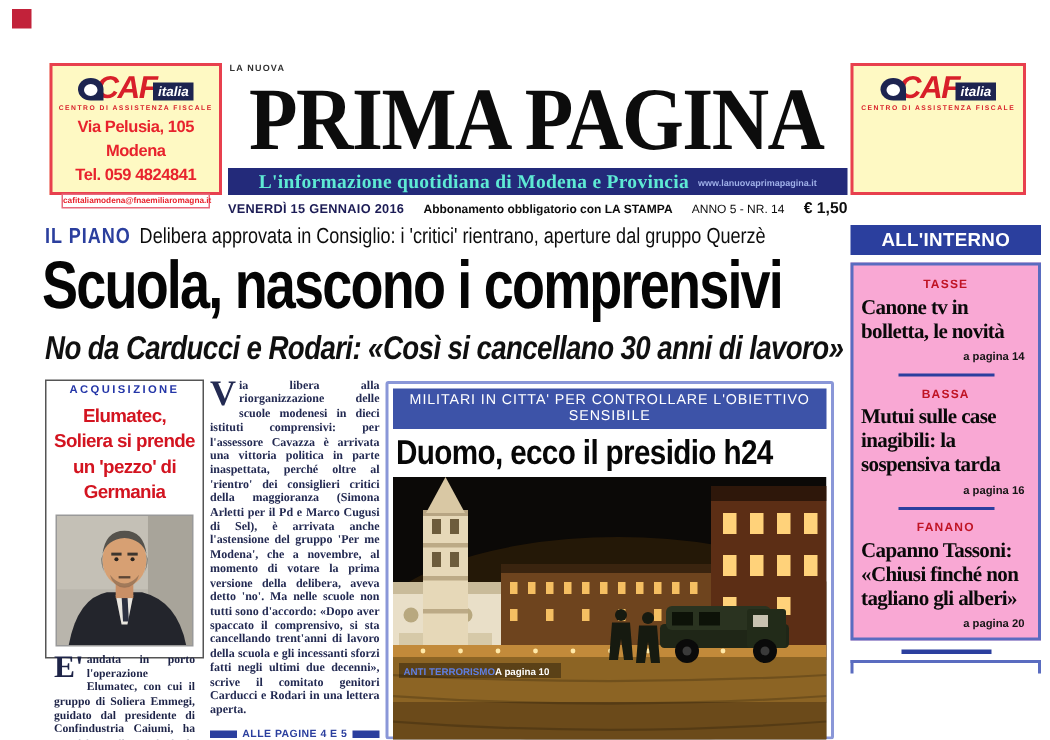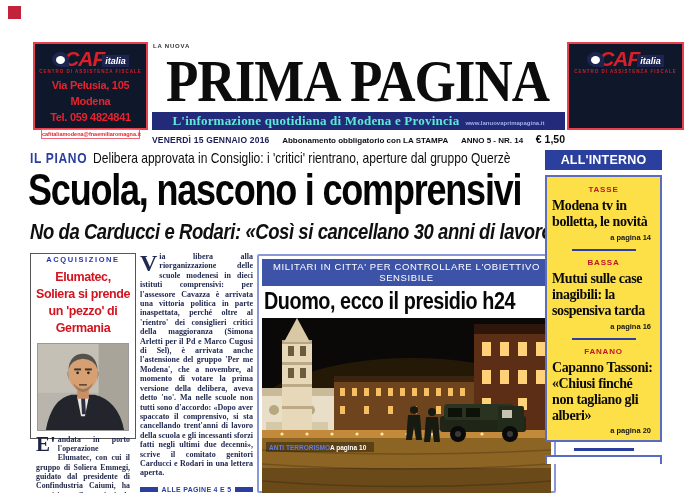--- a/index.html
+++ b/index.html
@@ -7,21 +7,21 @@
   .page {
     position:relative; width:700px; height:493px; background:#fff;
     font-family:"Liberation Sans", sans-serif; overflow:hidden; color:#111;
   }
   .abs { position:absolute; }
 
   
   .corner-mark { left:8px; top:6px; width:13px; height:13px; background:#c2223a; }
 
   
-  .caf-ad { border:2px solid #e8404e; background:#0f172a; padding:3px 2px 2px; }
+  .caf-ad { border:2px solid #e8404e; background:#fef9c3; padding:3px 2px 2px; }
   .ad-left { left:33px; top:42px; width:115px; height:88px; }
   .ad-right { left:567px; top:42px; width:117px; height:88px; }
   .caf-logo { display:flex; align-items:flex-end; justify-content:center; height:22px; position:relative; }
   .caf-swoosh { width:17px; height:15px; background:#1d2450; border-radius:50% 50% 0 50%; margin-right:-5px; margin-bottom:2px; position:relative; }
   .caf-swoosh::after { content:""; position:absolute; left:4px; top:4px; width:9px; height:8px; background:#fff; border-radius:50%; }
   .caf-word { font-weight:bold; font-style:italic; font-size:21px; color:#d81f2a; letter-spacing:-1px; line-height:1; }
   .caf-italia { background:#1d2450; color:#fff; font-weight:bold; font-style:italic; font-size:9px; padding:1px 3px; margin-left:-2px; margin-bottom:2px; }
   .caf-tagline { text-align:center; font-size:4.5px; color:#d81f2a; letter-spacing:1px; font-weight:bold; line-height:1.4; }
   .caf-lines { margin-top:3px; text-align:center; color:#e8232d; font-weight:bold; font-size:11px; line-height:1.45; letter-spacing:-0.3px; }
   .caf-email { margin:3px 4px 0; border:1px solid #e8687a; color:#e8232d; font-weight:bold; font-size:5.5px; text-align:center; padding:1px 0; }
@@ -32,21 +32,21 @@
   .mh-title { left:150px; top:47px; width:415px; text-align:center;
     font-family:"Liberation Serif", serif; font-weight:bold; font-size:53px;
     letter-spacing:-1px; color:#0c0c0c; transform:scaleY(1.12); transform-origin:top; white-space:nowrap; }
   .mh-bar { left:152px; top:112px; width:413px; height:18px; background:#232a7a;
     display:flex; align-items:center; justify-content:center; }
   .mh-sub { color:#5eead4; font-family:"Liberation Serif", serif; font-weight:bold; font-size:13px; letter-spacing:0.2px; }
   .mh-web { color:#9fb0e8; font-size:6px; font-weight:bold; margin-left:6px; margin-top:3px; }
   .dateline { left:152px; top:133px; width:413px; display:flex; justify-content:space-between; align-items:baseline;gap:12px; }
   .dl-date { font-size:8.5px; font-weight:bold; color:#1c1c55; letter-spacing:0.2px; }
   .dl-sub  { font-size:8px;  font-weight:bold; color:#0d0d0d; }
-  .dl-issue{ font-size:8px;  font-weight:bold; color:#0d0d0d;text-align:right; }
+  .dl-issue{ font-size:8px;  font-weight:normal; color:#0d0d0d;text-align:right; }
   .dl-price{ font-size:10.5px; font-weight:bold; color:#0d0d0d; }
 
   
   .kicker-row { left:30px; top:150px; width:535px; white-space:nowrap;
     transform:scaleX(0.83); transform-origin:left; font-size:14.5px; color:#0d0d0d; }
   .kicker-label { color:#2b3f9e; font-weight:bold; letter-spacing:0.8px; margin-right:7px; }
   .headline { left:28px; top:164px; white-space:nowrap; transform:scaleX(0.80); transform-origin:left;
     font-size:45px; font-weight:bold; letter-spacing:-1.5px; color:#050505; }
   .subhead { left:30px; top:219px; white-space:nowrap; transform:scaleX(0.84); transform-origin:left;
     font-size:22px; font-style:italic; font-weight:bold; letter-spacing:-0.5px; color:#101010; }
@@ -71,23 +71,23 @@
 
   
   .photo-box { left:257px; top:254px; width:299px; height:239px; border:2px solid #8a97d8; background:#fff; padding:3px 3px 2px; border-radius:2px; }
   .photo-kicker { background:#3d53a8; color:#fff; text-align:center; font-size:9.5px; letter-spacing:0.6px; padding:2px 0 3px; }
   .photo-headline-wrap { padding:2px 2px 1px; }
   .photo-headline { white-space:nowrap; transform:scaleX(0.86); transform-origin:left;
     font-size:23px; font-weight:bold; letter-spacing:-0.5px; color:#070707; }
   .photo-svg { display:block; width:289px; height:180px; margin-top:2px; }
 
   
-  .sidebar { left:545px; top:150px; width:117px; }
+  .sidebar { left:567px; top:150px; width:127px; }
   .sidebar-header { background:#2b3f9e; color:#fff; font-weight:bold; font-size:12.5px; text-align:center; padding:3px 0; letter-spacing:0.2px; }
-  .sidebar-box { margin-top:5px; border:2px solid #5a6cc0; background:#fde047; padding:8px 5px 5px; }
+  .sidebar-box { margin-top:5px; border:2px solid #5a6cc0; background:#f9a8d4; padding:8px 5px 5px; }
   .sb-kicker { text-align:center; color:#c01425; font-weight:bold; font-size:8px; letter-spacing:0.8px; }
   .sb-title { font-family:"Liberation Serif", serif; font-weight:bold; font-size:14px; line-height:1.13;
     letter-spacing:-0.4px; color:#0a0a0a; margin:4px 0 3px; }
   .sb-page { text-align:right; font-weight:bold; font-size:7.5px; color:#151515; padding-right:4px; }
   .sb-divider { width:64px; height:2.5px; background:#2b3f9e; margin:7px auto; }
   .sidebar-bottom-divider { width:60px; height:3px; background:#2b3f9e; margin:6px auto 4px; }
   .sidebar-next-box { border:2px solid #5a6cc0; border-bottom:none; height:9px; background:#fff; }
 </style>
 </head>
 <body>
@@ -291,21 +291,21 @@
       <text x="68" y="132" font-family="Liberation Sans, sans-serif" font-size="6.5" font-weight="bold" fill="#ffffff">A pagina 10</text>
     </svg>
   </div>
 
   <div class="abs sidebar">
     <div class="sidebar-header">ALL'INTERNO</div>
     <div class="sidebar-box">
 
       <div>
         <div class="sb-kicker">TASSE</div>
-        <div class="sb-title">Modena tv in bolletta, le novità</div>
+        <div class="sb-title">Canone tv in bolletta, le novità</div>
         <div class="sb-page">a pagina 14</div>
       </div>
       <div class="sb-divider"></div>
 
       <div>
         <div class="sb-kicker">BASSA</div>
         <div class="sb-title">Mutui sulle case inagibili: la sospensiva tarda</div>
         <div class="sb-page">a pagina 16</div>
       </div>
       <div class="sb-divider"></div>

